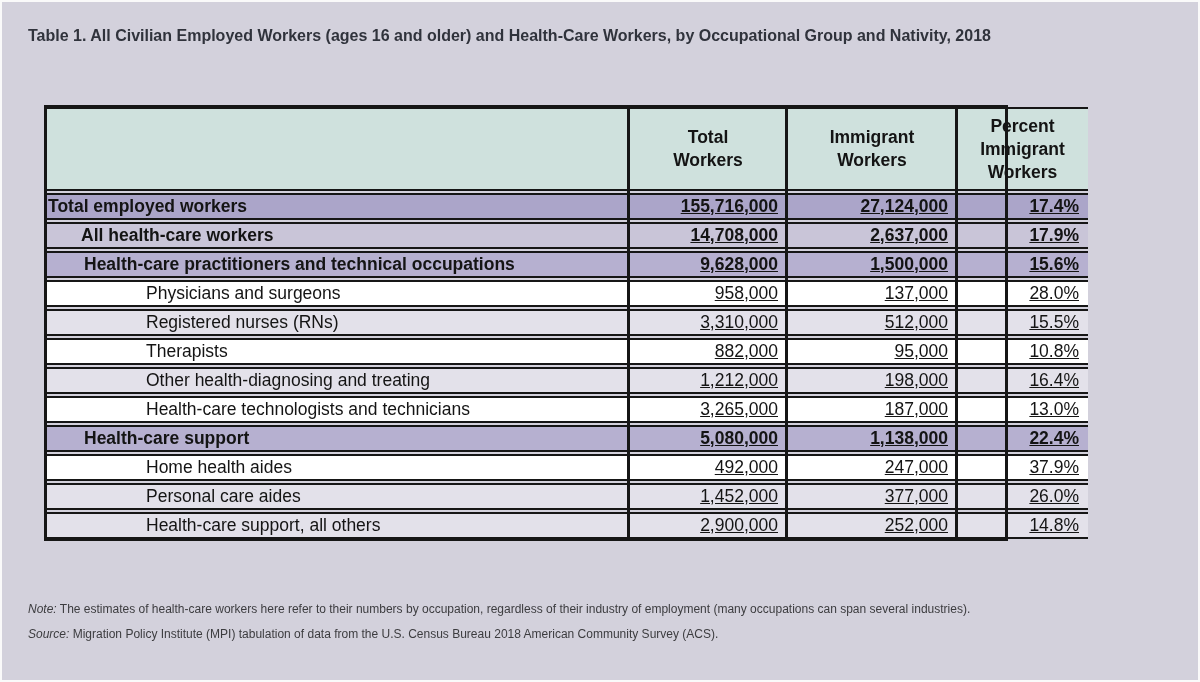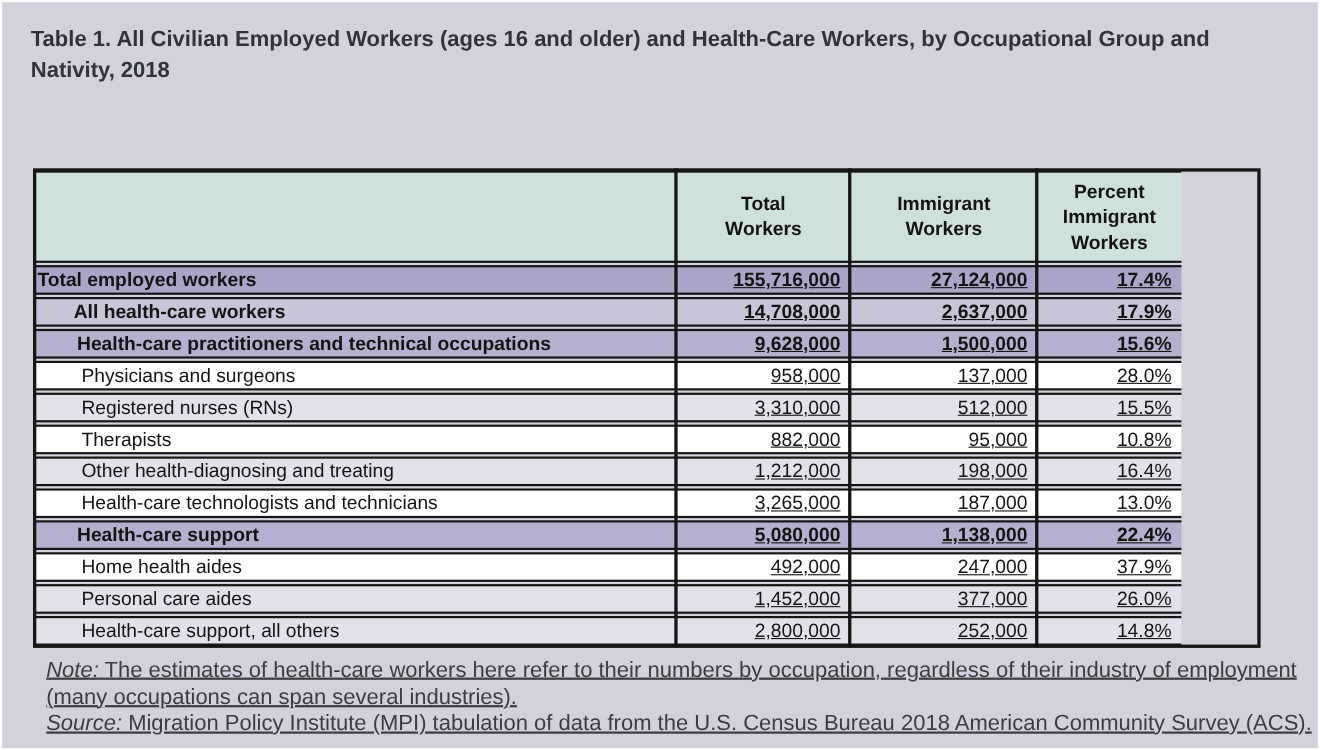--- a/index.html
+++ b/index.html
@@ -12,32 +12,31 @@
     background: var(--page-bg, #d3d1dc);
     overflow: hidden;
     box-shadow: inset 0 0 0 2px #fafafa;
   }
 
   .title {
     position: absolute;
     left: 28px;
     top: 22px;
     width: 1150px;
-    font-size: 20px;
+    font-size: 16px;
     font-weight: 700;
     line-height: 28px;
     color: var(--title-text, #30333c);
   }
 
   .table-wrap {
     position: absolute;
-    left: 30px;
+    left: 44px;
     top: 105px;
-    width: 1116px;
-    margin-top: 48px;
+    width: 964px;
   }
 
   table.data {
     border-collapse: separate;
     border-spacing: 0 2px;
     table-layout: fixed;
     width: 1044px;
   }
   col.c-label     { width: 585px; }
   col.c-total     { width: 158px; }
@@ -70,45 +69,44 @@
 
   .shade-purple-dark  td { background: var(--row-purple-dark,  #aba5c9); }
   .shade-purple-light td { background: var(--row-purple-light, #c9c5d8); }
   .shade-purple-mid   td { background: var(--row-purple-mid,   #b6b0d0); }
   .shade-white        td { background: var(--row-white, #ffffff); }
   .shade-gray         td { background: var(--row-alt-gray, #e3e1ea); }
 
   .indent-1 td.label { padding-left: 4px; }
   .indent-2 td.label { padding-left: 37px; }
   .indent-3 td.label { padding-left: 40px; }
-  .indent-4 td.label { padding-left: 44px; }
+  .indent-4 td.label { padding-left: 102px; }
 
   
   .grid-overlay { position: absolute; inset: 0; pointer-events: none; }
   .frame {
     position: absolute; left: 0; top: 0; right: 0; bottom: 0;
     border: 3px solid var(--border, #161616);
   }
   .vline {
     position: absolute; top: 0; bottom: 0; width: 3px;
     background: var(--border, #161616);
   }
   .vline.v1 { left: 583px; }
   .vline.v2 { left: 741px; }
   .vline.v3 { left: 911px; }
 
   .notes {
     position: absolute;
-    left: 42px;
+    left: 28px;
     top: 597px;
     width: 1157px;
-    font-size: 20px;
+    font-size: 12px;
     line-height: 24.5px;
     color: var(--note-text, #3c3c3f);
-    text-decoration: underline;
   }
   .notes p { margin: 0; }
   .notes .lbl { font-style: italic; }
 </style>
 </head>
 <body>
 
 <div class="page">
 
   <div class="title">Table 1. All Civilian Employed Workers (ages 16 and older) and Health-Care Workers, by Occupational Group and Nativity, 2018</div>
@@ -195,21 +193,21 @@
     <td class="num">37.9%</td>
   </tr>
           <tr class="data-row shade-gray indent-4">
     <td class="label">Personal care aides</td>
     <td class="num">1,452,000</td>
     <td class="num">377,000</td>
     <td class="num">26.0%</td>
   </tr>
           <tr class="data-row shade-gray indent-4">
     <td class="label">Health-care support, all others</td>
-    <td class="num">2,800,000</td>
+    <td class="num">2,900,000</td>
     <td class="num">252,000</td>
     <td class="num">14.8%</td>
   </tr>
         </tbody>
     </table>
 
     <div class="grid-overlay">
       <div class="frame"></div>
       <div class="vline v1"></div>
       <div class="vline v2"></div>

